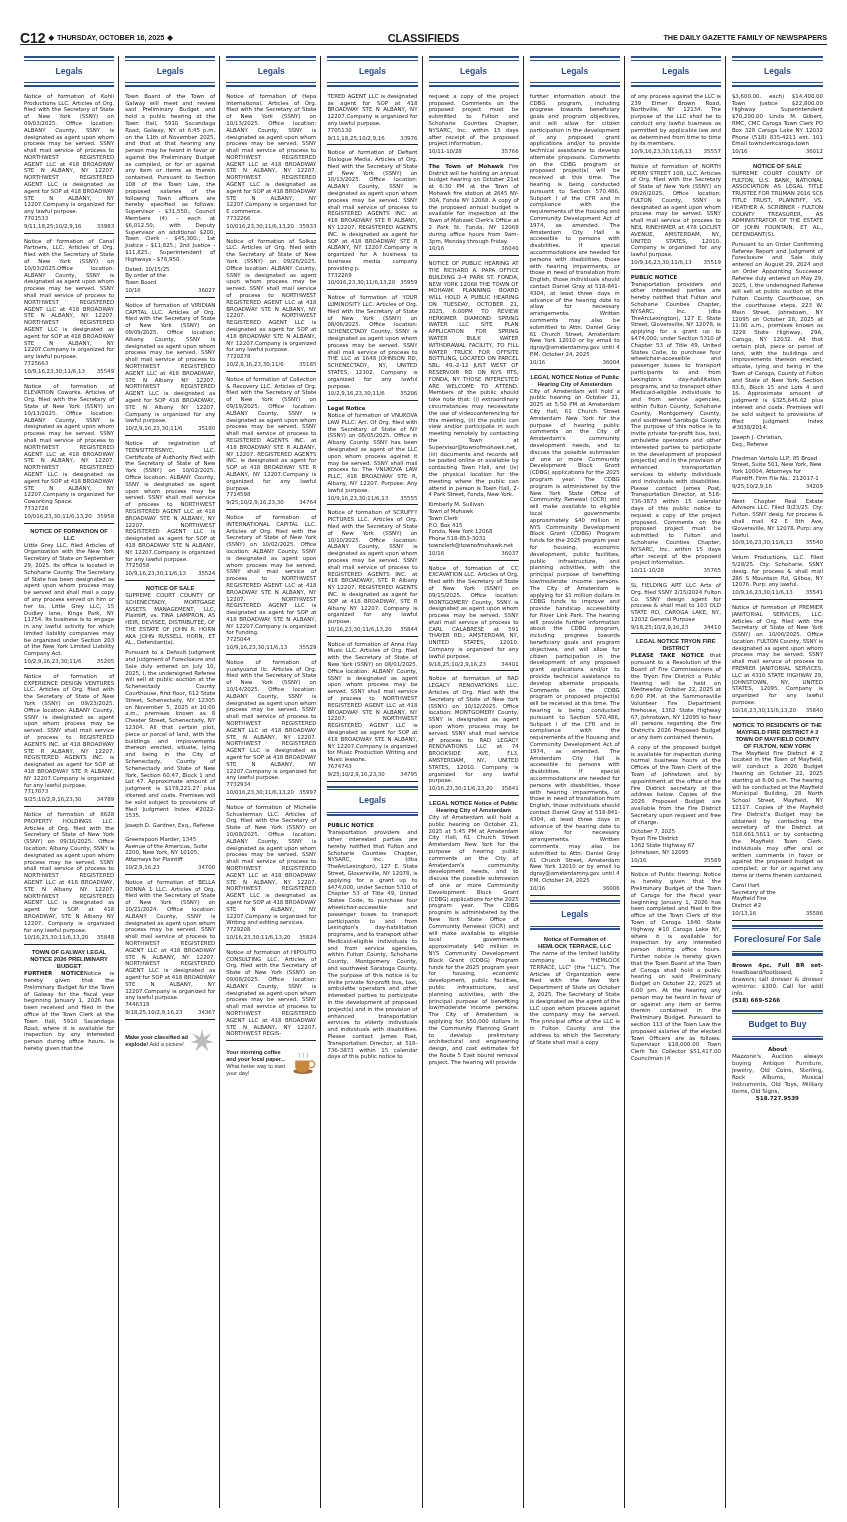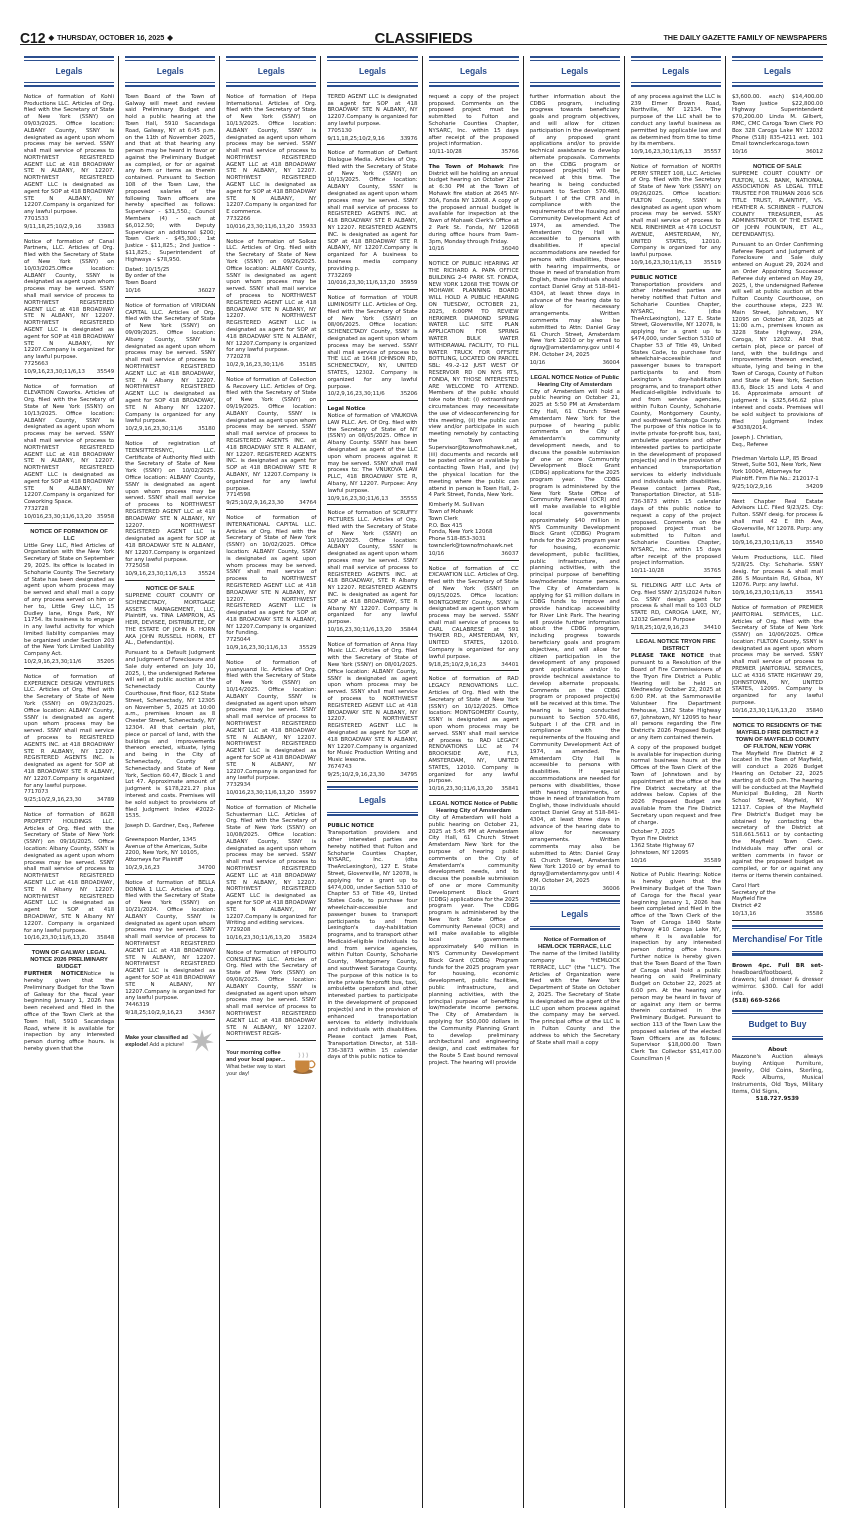--- a/index.html
+++ b/index.html
@@ -7,21 +7,21 @@
   body { font-family: "DejaVu Sans", sans-serif; color: #1a1a1a; position: relative; }
 
   .masthead {
     position: absolute; left: 20px; top: 30px; width: 807px; height: 15px;
     display: flex; align-items: center; justify-content: space-between;
     font-family: "Liberation Sans", sans-serif; font-size: 7.3px; font-weight: bold;
     letter-spacing: -0.1px; text-transform: uppercase;
   }
   .masthead .left { display: flex; align-items: center; gap: 3px; }
   .masthead .pg { font-size: 14px; font-weight: bold; }
-  .masthead .center { font-size: 15px; position: absolute; left: 50%; transform: translateX(-50%); }
+  .masthead .center { font-size: 11px; position: absolute; left: 50%; transform: translateX(-50%); }
   .masthead-rule { position: absolute; left: 20px; top: 44px; width: 807px; height: 1.2px; background: #222; }
 
   .columns {
     position: absolute; left: 20px; top: 56px; width: 807px; height: 1452px;
     display: grid; grid-template-columns: repeat(8, 1fr); column-gap: 2px;
   }
   .col {
     padding: 0 4px 0 4px;
     border-right: 1px solid #222;
     overflow: hidden;
@@ -538,21 +538,21 @@
 Mayfield Fire
 District #2</span>
         <div class="meta">
           <span>10/13,16</span>
           <span>35586</span>
         </div>
       </div>
       <div class="section-head">
         <div class="bar"></div>
         <div class="bar thin"></div>
-        <div class="label">Merchandise/ For Title</div>
+        <div class="label">Foreclosure/ For Sale</div>
         <div class="bar thin2"></div>
         <div class="bar"></div>
       </div>
       <div class="merch"><b>Brown 4pc. Full BR set-</b><span> headboard/footboard, 2 drawers; tall dresser &amp; dresser w/mirror. $300. Call for addl info.</span><span class="phone">(518) 669-5266</span></div>
       <div class="section-head">
         <div class="bar"></div>
         <div class="bar thin"></div>
         <div class="label">Budget to Buy</div>
         <div class="bar thin2"></div>
         <div class="bar"></div>

